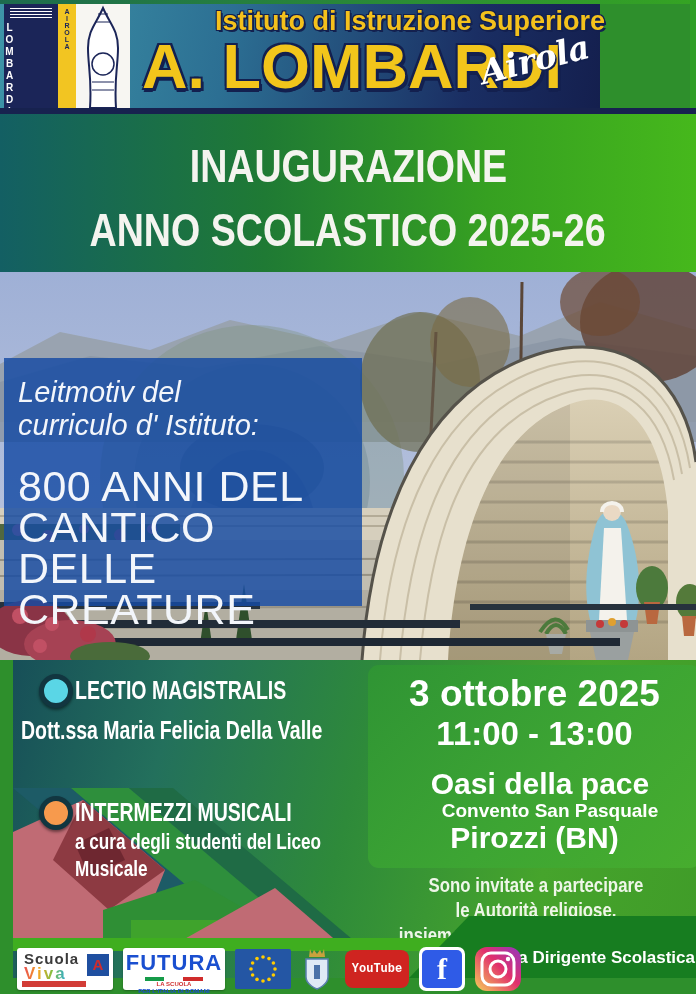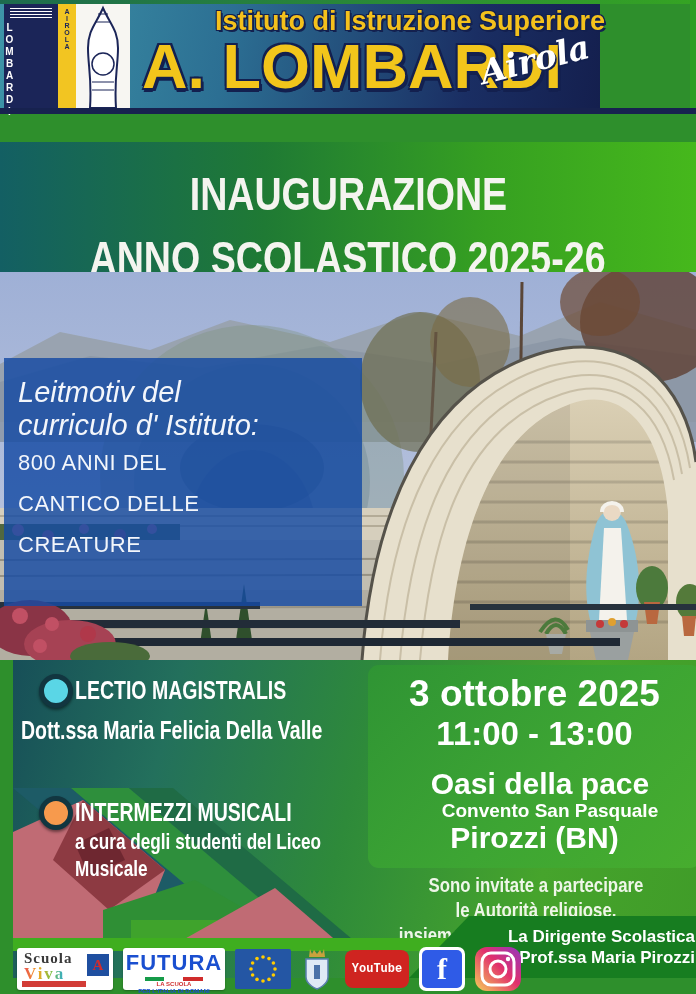--- a/index.html
+++ b/index.html
@@ -26,30 +26,30 @@
   #logo-white{left:76px;top:4px;width:54px;height:104px;background:#f7f6f2;}
   .hdr-line1{left:150px;top:6px;width:520px;text-align:center;color:#f4c11c;font-size:27px;font-weight:800;
     text-shadow:2px 2px 0 #13204f,-1px -1px 0 #13204f,1px -1px 0 #13204f,-1px 1px 0 #13204f;}
   .hdr-line2{left:142px;top:30px;width:460px;color:#f2c51b;font-size:63px;font-weight:800;letter-spacing:0px;
     text-shadow:3px 3px 0 #13204f,-2px -2px 0 #13204f,2px -2px 0 #13204f,-2px 2px 0 #13204f,0 4px 0 #13204f;}
   .hdr-airola{right:10px;top:40px;font-family:"DejaVu Serif",serif;font-style:italic;font-weight:700;
     font-size:33px;color:#fff;transform:rotate(-14deg);text-shadow:1px 2px 0 #13204f;}
 
   
   #titleband{left:0;top:114px;width:696px;height:158px;
-    background:linear-gradient(90deg,#135f63 0%,#1f7a34 38%,#36a021 70%,#46b81c 100%);color:#f4f4ef;text-align:center;margin-top:28px;}
+    background:linear-gradient(90deg,#135f63 0%,#1f7a34 38%,#36a021 70%,#46b81c 100%);color:#f4f4ef;text-align:center;}
   #titleband .t1{margin-top:26px;font-size:47px;line-height:52px;}
   #titleband .t2{margin-top:12px;font-size:47px;line-height:52px;}
 
   
   #photo{left:0;top:272px;width:696px;height:388px;background:#aab8da;}
   #bluebox{left:4px;top:86px;width:358px;height:248px;background:rgba(21,74,164,.82);
     box-sizing:border-box;padding:18px 12px 0 14px;color:#f3f6fb;}
   #leitmotiv{font-style:italic;font-size:29px;line-height:33px;font-weight:500;}
-  #anniversary{margin-top:0;font-size:22px;line-height:41px;font-weight:400;letter-spacing:.5px;}
+  #anniversary{margin-top:24px;font-size:43px;line-height:41px;font-weight:400;letter-spacing:.5px;}
 
   
   #bottom{left:0;top:660px;width:696px;height:318px;
     background:linear-gradient(105deg,#174f58 0%,#23705c 22%,#2e8a3a 48%,#46a42c 75%,#3f9b28 100%);margin-left:13px;}
   .bullet{width:24px;height:24px;border-radius:50%;border:5px solid #123640;box-shadow:0 2px 3px rgba(0,0,0,.45);}
   #b1-dot{left:26px;top:14px;background:#5ad6e6;}
   #b2-dot{left:26px;top:136px;background:#f79a4d;}
   .prog-title{color:#fff;font-size:25px;}
   #b1-title{left:62px;top:16px;}
   #b1-sub{left:8px;top:56px;color:#fff;font-size:25px;}
@@ -70,21 +70,21 @@
   #green-stripe{left:0;top:278px;width:696px;height:13px;background:#3fae1f;}
   #red-band{left:440px;top:262px;width:210px;height:26px;background:#c9485a;
     clip-path:polygon(12% 0,100% 55%,88% 100%,0 45%);}
   #dirigente-wedge{right:0;bottom:0;width:300px;height:62px;background:#177d20;
     clip-path:polygon(20% 0,100% 0,100% 100%,0 100%);}
   #dirigente-text{right:14px;bottom:10px;width:270px;text-align:right;color:#fff;
     font-size:17px;font-weight:700;line-height:21px;}
 
   
   .logo-box{top:288px;height:42px;background:#fff;border-radius:3px;box-shadow:0 1px 2px rgba(0,0,0,.3);}
-  #sv-box{left:4px;width:96px;font-family:Liberation Serif, serif;}
+  #sv-box{left:4px;width:96px;}
   #sv-scuola{position:absolute;left:7px;top:2px;font-size:15px;font-weight:700;color:#3a3a3a;letter-spacing:1px;}
   #sv-viva{position:absolute;left:7px;top:16px;font-size:17px;font-weight:800;letter-spacing:2px;
     background:linear-gradient(90deg,#e94f4f,#f5a623,#7ec043,#29a9df);-webkit-background-clip:text;background-clip:text;color:transparent;}
   #sv-red{position:absolute;left:5px;bottom:3px;width:64px;height:6px;background:#d23c36;}
   #sv-campania{position:absolute;right:4px;top:6px;width:22px;height:22px;background:#1f4fa0;color:#d02c2c;
     font-size:15px;font-weight:800;text-align:center;line-height:22px;}
   #fu-box{left:110px;width:102px;text-align:center;}
   #fu-name{font-size:22px;font-weight:800;color:#1a4fd0;letter-spacing:1px;margin-top:2px;}
   #fu-flag{margin:1px auto 0 auto;width:58px;height:4px;
     background:linear-gradient(90deg,#169b49 33%,#fff 33% 66%,#d02c2c 66%);}
@@ -275,21 +275,20 @@
 
     <div id="invite" class="abs"><span class="cndc prel">Sono invitate a partecipare
 le Autorità religiose,
 insieme alla comunità scolastica e civile</span></div>
 
     <div id="red-band" class="abs"></div>
     <div id="green-stripe" class="abs"></div>
     <div id="dirigente-wedge" class="abs"></div>
     <div id="dirigente-text" class="abs">
       <div>La Dirigente Scolastica</div>
-      <div>Prof.ssa Maria Pirozzi</div>
     </div>
 
     <div id="sv-box" class="abs logo-box">
       <span id="sv-scuola">Scuola</span>
       <span id="sv-viva">Viva</span>
       <span id="sv-red"></span>
       <span id="sv-campania">A</span>
     </div>
     <div id="fu-box" class="abs logo-box">
       <div id="fu-name">FUTURA</div>

